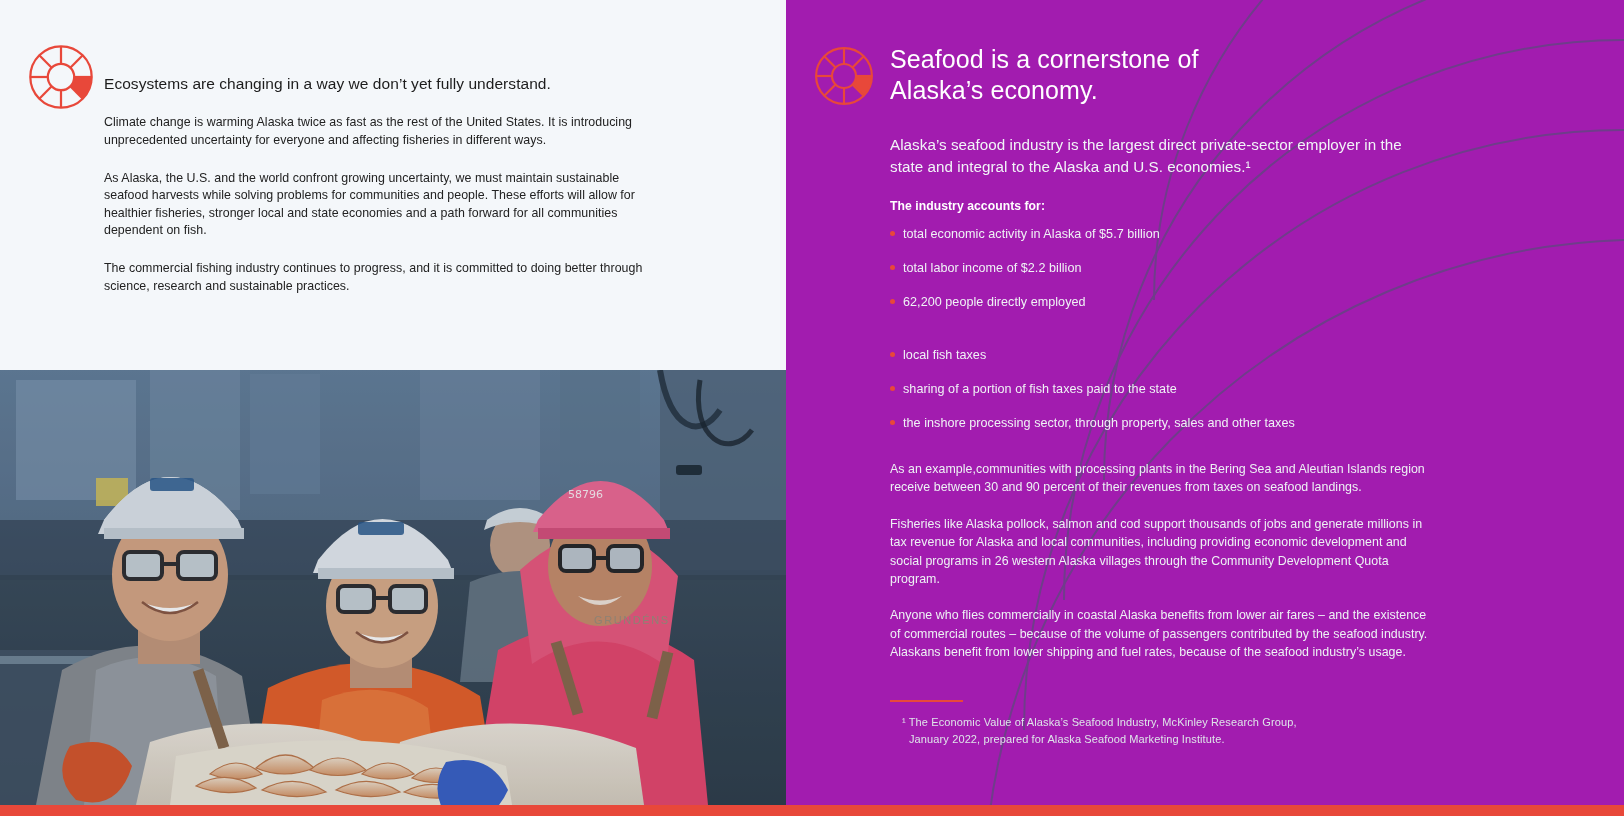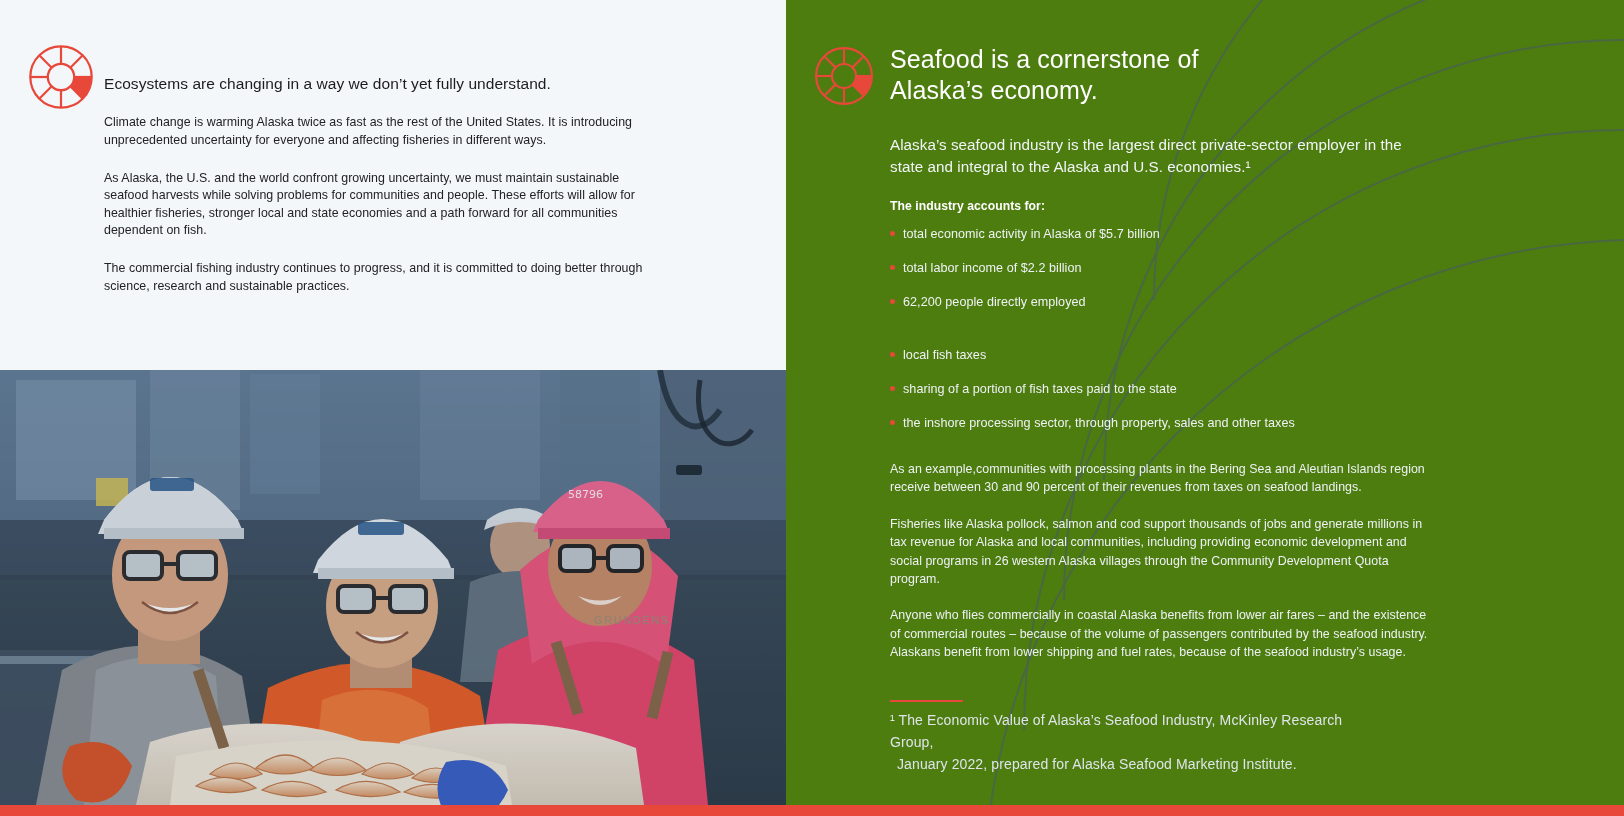--- a/index.html
+++ b/index.html
@@ -34,21 +34,21 @@
   
   .photo{
     position:absolute;left:0;top:370px;width:786px;height:435px;
     overflow:hidden;background:#2b3a4a;text-align:right;
   }
   .photo svg{display:block;width:786px;height:435px;}
 
   
   .right-panel{
     position:absolute;left:786px;top:0;width:838px;height:816px;
-    background:#4d7c0f;overflow:hidden;
+    background:#a21caf;overflow:hidden;
   }
   .arcs{position:absolute;left:0;top:0;width:838px;height:816px;pointer-events:none;}
   .right-inner{position:absolute;left:0;top:0;width:838px;height:816px;}
   .r-head{position:absolute;left:28px;top:46px;width:60px;height:60px;}
   h2.title-right{
     position:absolute;left:104px;top:44px;width:520px;margin:0;
     font-size:25px;font-weight:400;color:#ffffff;line-height:1.23;letter-spacing:.1px;
   }
   p.lede-right{
     position:absolute;left:104px;top:134px;width:540px;margin:0;
@@ -73,21 +73,21 @@
   .gap-2{height:28px;}
   p.body-right{
     margin:0 0 18px 0;font-size:12.4px;font-weight:400;color:#eef2f5;
     line-height:1.48;letter-spacing:.04px;
   }
   p.body-right:last-of-type{margin-bottom:0;}
 
   .footnote{position:absolute;left:104px;top:700px;width:460px;}
   .fn-rule{width:73px;height:1.6px;background:#e8483a;margin:0 0 7px 0;}
   .fn-text{
-    margin:0;font-size:14px;color:#dfe5ea;line-height:1.6;letter-spacing:.12px;
+    margin:12px;font-size:11px;color:#dfe5ea;line-height:1.6;letter-spacing:.12px;
   }
   .fn-text .l2{display:block;padding-left:7px;}
 
   
   .bottom-bar{
     position:absolute;left:0;bottom:0;width:1624px;height:11px;background:#e8483a;
   }
 </style>
 </head>
 <body>

